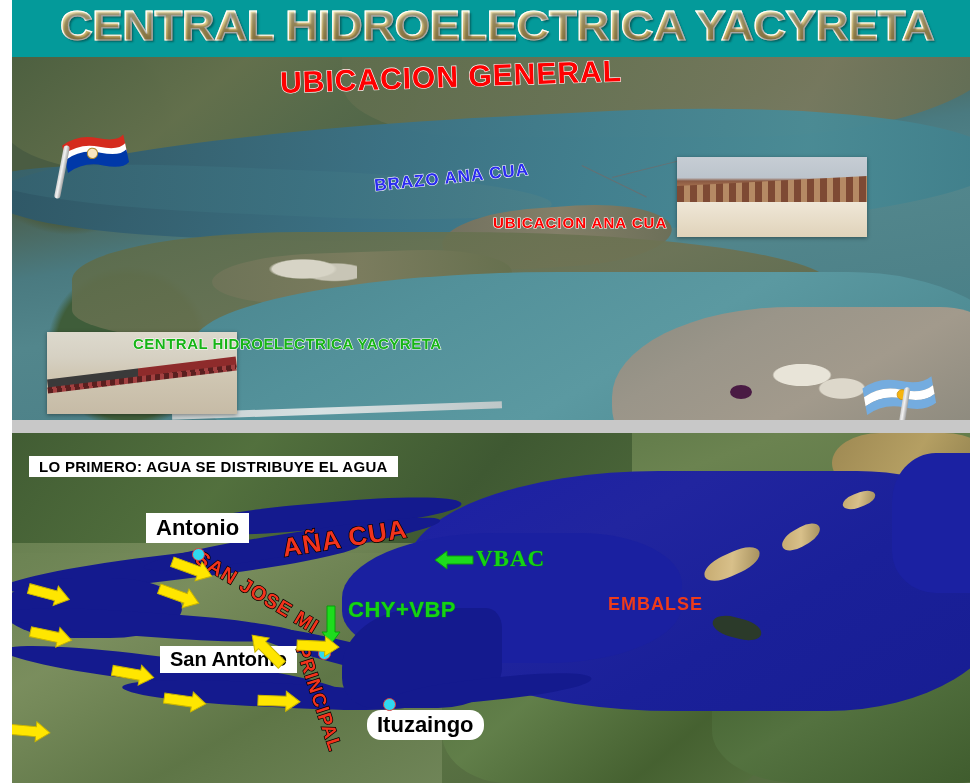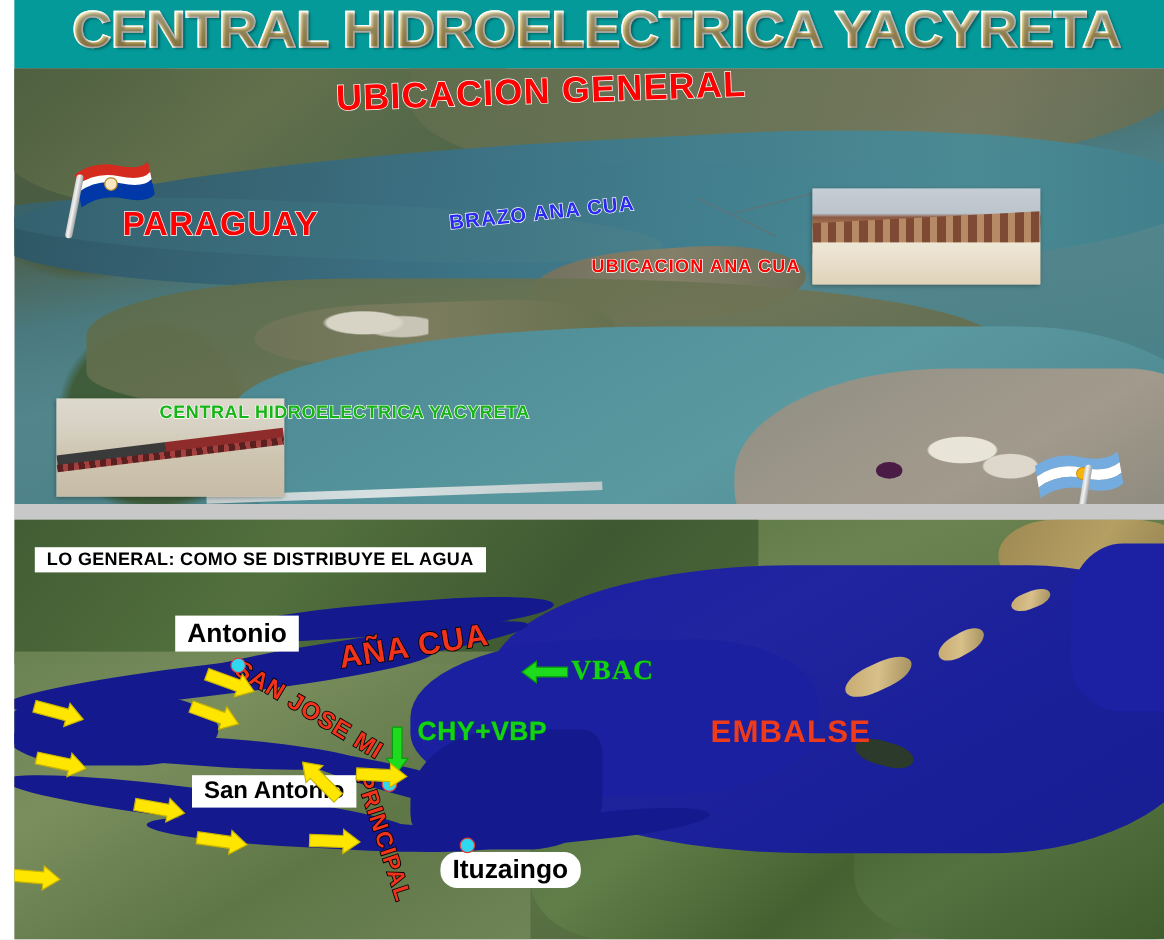--- a/index.html
+++ b/index.html
@@ -216,21 +216,20 @@
       <div class="piers"></div>
       <div class="spill"></div>
     </div>
     <div class="inset inset-chy">
       <div class="dam"></div>
       <div class="dam2"></div>
     </div>
 
     <div class="lbl red-out" style="left:268px;top:3px;font-size:30px;letter-spacing:1px;transform:rotate(-2deg);">UBICACION GENERAL</div>
 
-    <div class="lbl red-out" style="left:90px;top:114px;font-size:28px;letter-spacing:1px;">PARAGUAY</div>
 
     <div class="lbl lblue-out" style="left:672px;top:362px;font-size:28px;letter-spacing:1.5px;">ARGENTINA</div>
 
     <div class="lbl blue-out" style="left:362px;top:111px;font-size:17px;letter-spacing:1px;transform:rotate(-6deg);">BRAZO ANA CUA</div>
 
     <div class="lbl red-out" style="left:481px;top:157px;font-size:15px;letter-spacing:1px;">UBICACION ANA CUA</div>
 
     <div class="lbl green-out" style="left:121px;top:278px;font-size:15px;letter-spacing:.5px;">CENTRAL HIDROELECTRICA YACYRETA</div>
   </div>
 
@@ -258,31 +257,31 @@
       <div class="b-river r2"></div>
       <div class="b-river r8"></div>
       <div class="b-river r3"></div>
       <div class="b-river r4"></div>
       <div class="b-river r6"></div>
       <div class="b-river r5"></div>
       <div class="b-river r7"></div>
       <div class="b-river r9"></div>
     </div>
 
-    <div class="lbl lbl-white-box" style="left:17px;top:23px;font-size:15px;letter-spacing:.3px;">LO GENERAL: COMO SE DISTRIBUYE EL AGUA</div>
+    <div class="lbl lbl-white-box" style="left:17px;top:23px;font-size:15px;letter-spacing:.3px;">LO PRIMERO: AGUA SE DISTRIBUYE EL AGUA</div>
 
     <div class="lbl lbl-white-box" style="left:134px;top:80px;font-size:22px;">Antonio</div>
     <div class="lbl lbl-white-box" style="left:148px;top:213px;font-size:20px;">San Antonio</div>
     <div class="lbl lbl-white-box" style="left:355px;top:277px;font-size:22px;border-radius:14px;">Ituzaingo</div>
 
     <div class="lbl red-blk" style="left:270px;top:90px;font-size:26px;letter-spacing:1px;transform:rotate(-9deg);">AÑA CUA</div>
     <div class="lbl red-blk" style="left:175px;top:148px;font-size:20px;letter-spacing:1px;transform:rotate(31deg);">SAN JOSE MI</div>
     <div class="lbl red-blk" style="left:300px;top:210px;font-size:19px;letter-spacing:1px;transform:rotate(72deg);transform-origin:0 0;">PRINCIPAL</div>
 
-    <div class="lbl red-plain" style="left:580px;top:161px;font-size:26px;letter-spacing:1px;text-align:right;">EMBALSE</div>
+    <div class="lbl red-plain" style="left:596px;top:161px;font-size:18px;letter-spacing:1px;text-align:right;">EMBALSE</div>
 
     <div class="arrow" style="left:421px;top:115px;">
       <svg width="42" height="24" viewBox="0 0 42 24">
         <path d="M2,12 L14,3 L14,8 L40,8 L40,16 L14,16 L14,21 Z" fill="#1ddc1d" stroke="#0b9c0b" stroke-width="1"></path>
       </svg>
     </div>
     <div class="lbl green-plain" style="left:464px;top:113px;font-size:23px;letter-spacing:1px;font-family:Liberation Serif, serif;">VBAC</div>
 
     <div class="arrow" style="left:307px;top:171px;">
       <svg width="24" height="42" viewBox="0 0 24 42">

